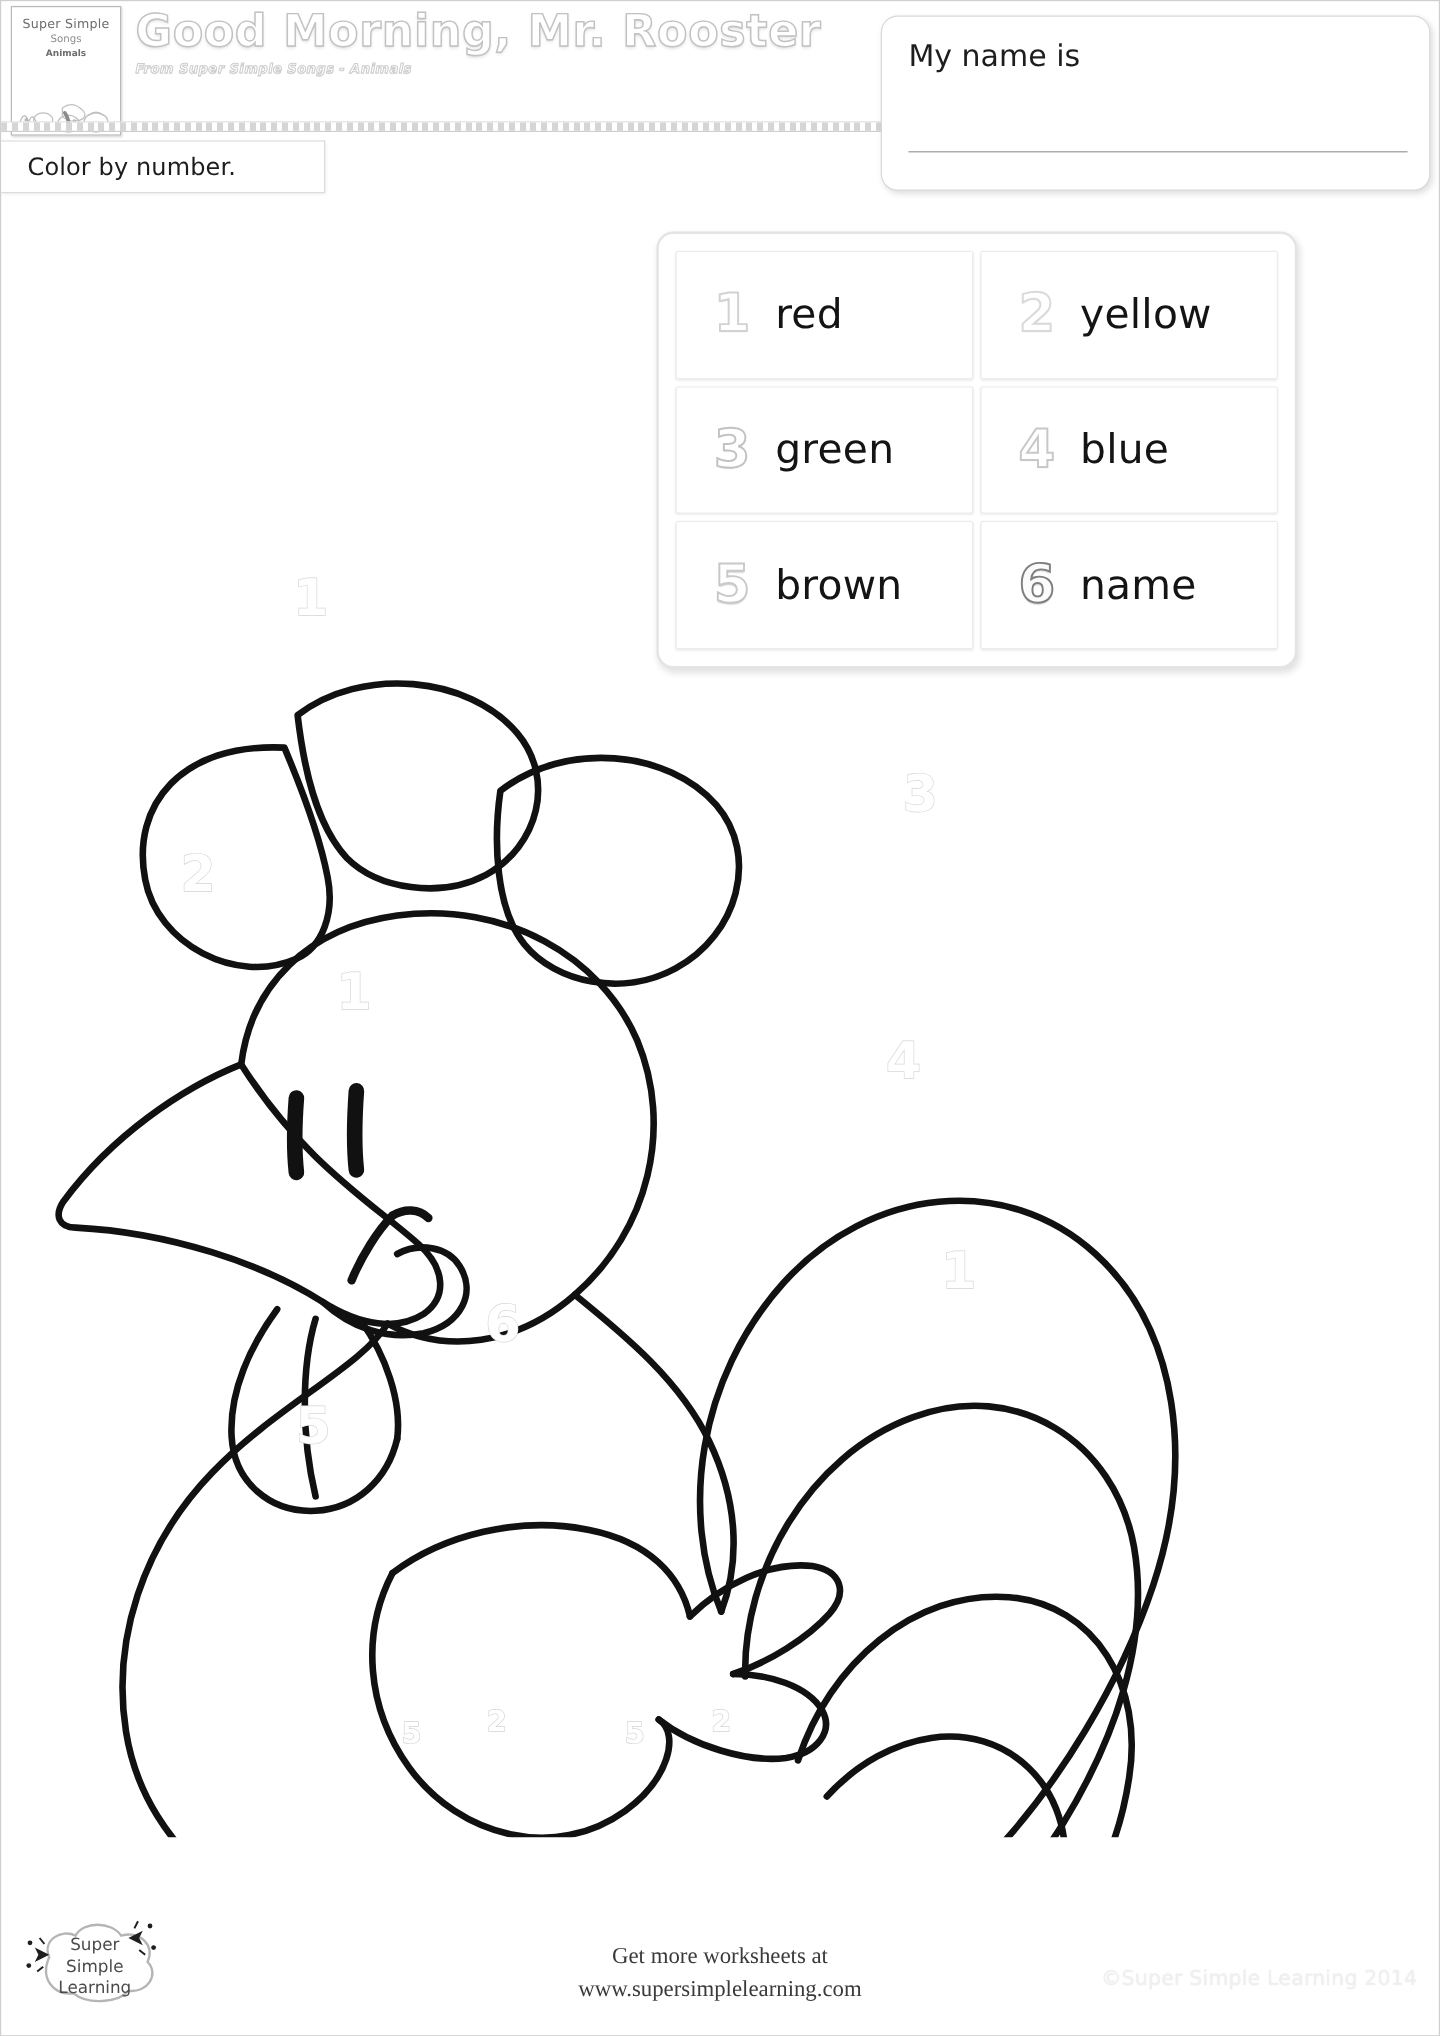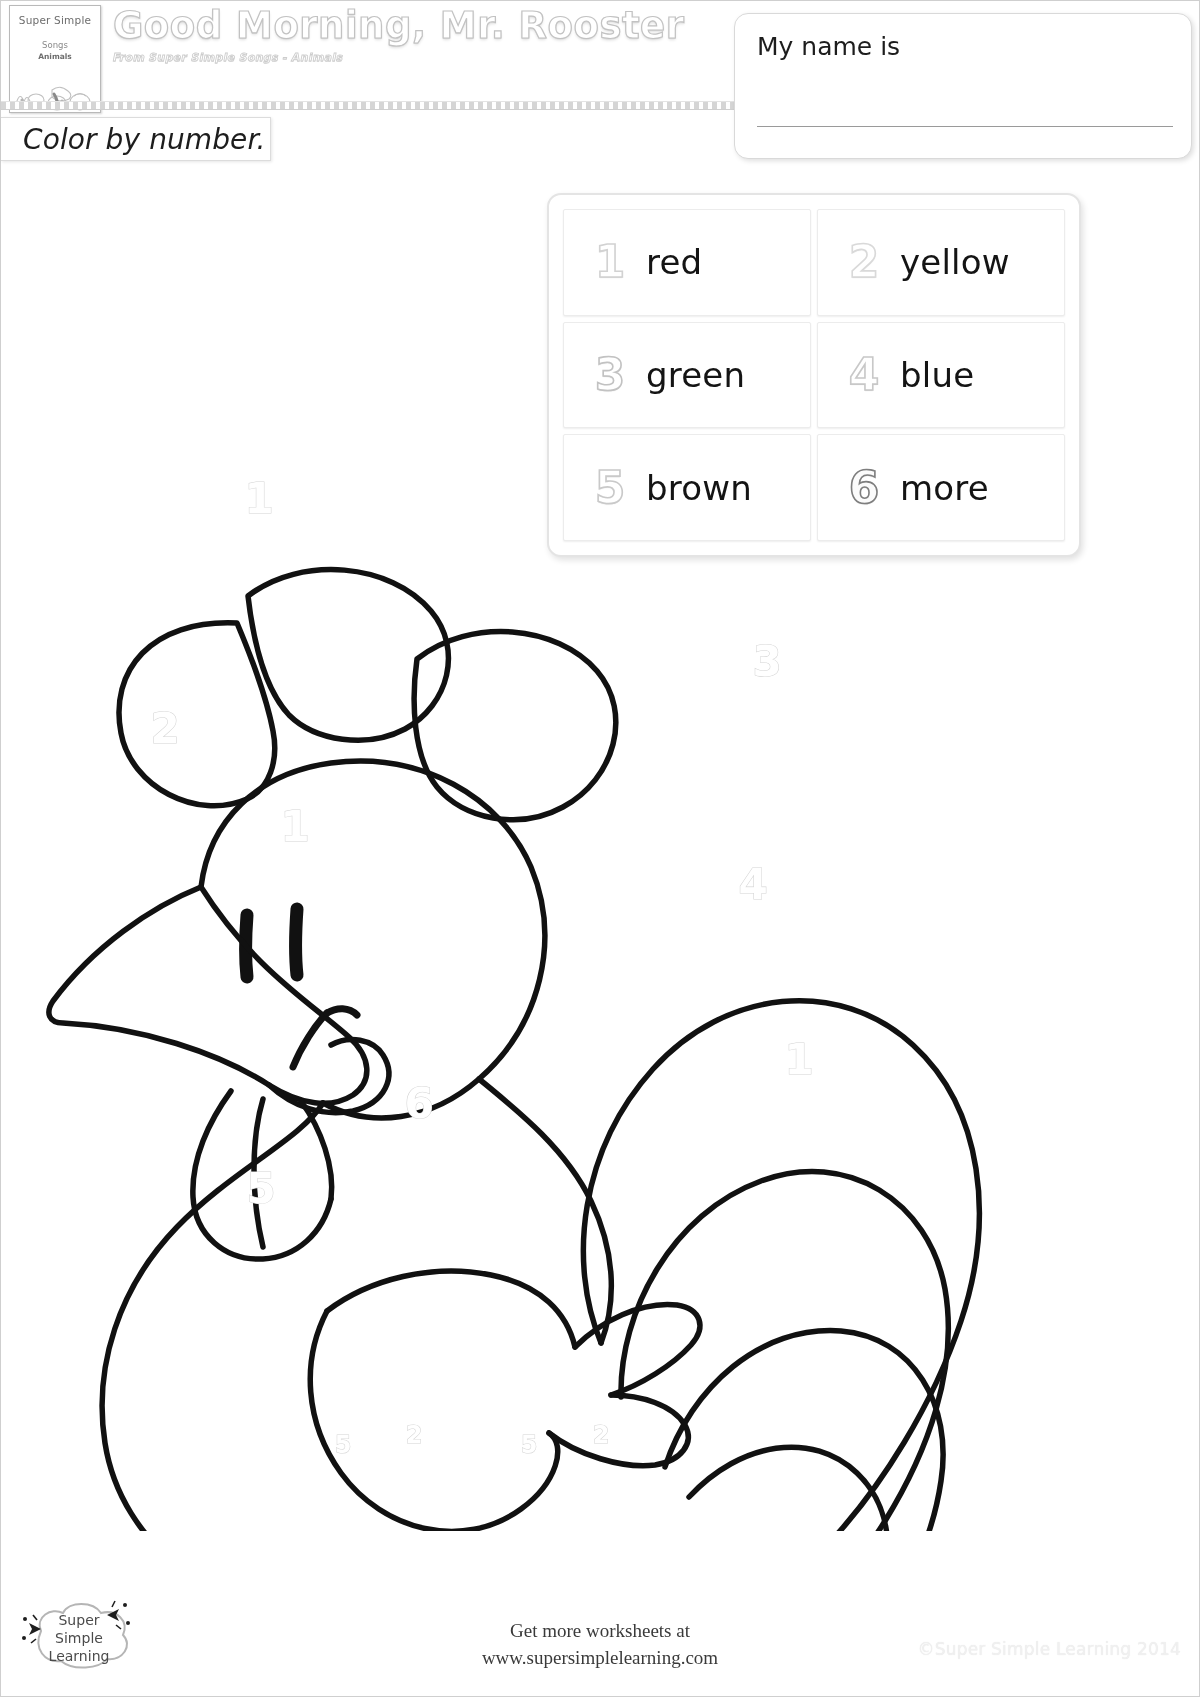--- a/index.html
+++ b/index.html
@@ -12,21 +12,21 @@
   
   .header{position:absolute;left:0;top:0;width:735px;height:101px;}
   .album-thumb{
     position:absolute;left:8px;top:4px;width:92px;height:108px;
     border:1px solid #b9b9b9;background:#fff;box-sizing:border-box;
     box-shadow:1px 1px 2px rgba(0,0,0,.18);
     display:flex;flex-direction:column;align-items:center;
     padding-top:8px;overflow:hidden;
   }
   .at-l1{font-family:"DejaVu Sans",sans-serif;font-size:10.5px;color:#6d6d6d;letter-spacing:.2px;}
-  .at-l2{font-family:"DejaVu Sans",sans-serif;font-size:8.5px;color:#8a8a8a;margin-top:14px;}
+  .at-l2{font-family:"DejaVu Sans",sans-serif;font-size:8.5px;color:#8a8a8a;margin-top:2px;}
   .at-l3{font-family:"DejaVu Sans",sans-serif;font-size:7.5px;color:#6d6d6d;font-weight:bold;margin-top:2px;}
   .at-art{position:absolute;left:0;bottom:0;width:100%;height:52px;opacity:.55;}
 
   .title-wrap{position:absolute;left:112px;top:4px;width:615px;}
   .wtitle{
     font-family:"DejaVu Sans",sans-serif;font-weight:bold;font-size:37px;
     line-height:42px;color:#ffffff;letter-spacing:.5px;
     -webkit-text-stroke:1.2px #c2c2c2;
     text-shadow:0 1px 0 #d8d8d8, 0 2px 3px rgba(0,0,0,.13);
   }
@@ -46,21 +46,21 @@
     box-sizing:border-box;
   }
 
   
   .cbn-box{
     position:absolute;left:0;top:116px;width:270px;height:44px;
     background:#fff;border:1px solid #dcdcdc;border-left:none;
     box-sizing:border-box;display:flex;align-items:center;padding-left:22px;
     box-shadow:1px 1px 3px rgba(0,0,0,.10);
   }
-  .cbn-text{font-size:28px;color:#1d1d1d;font-family:"DejaVu Sans",sans-serif;letter-spacing:.1px;font-style:italic;}
+  .cbn-text{font-size:20px;color:#1d1d1d;font-family:"DejaVu Sans",sans-serif;letter-spacing:.1px;}
 
   
   .namebox{
     position:absolute;left:733px;top:12px;width:458px;height:146px;
     background:#fff;border:1px solid #d9d9d9;border-radius:14px;
     box-sizing:border-box;box-shadow:2px 2px 5px rgba(0,0,0,.13);
   }
   .namebox-label{
     position:absolute;left:22px;top:18px;font-size:25px;color:#1d1d1d;
     font-family:"DejaVu Sans",sans-serif;
@@ -181,21 +181,21 @@
     <div class="legend-cell">
       <span class="lg-num n4">4</span>
       <span class="lg-word">blue</span>
     </div>
     <div class="legend-cell">
       <span class="lg-num n5">5</span>
       <span class="lg-word">brown</span>
     </div>
     <div class="legend-cell">
       <span class="lg-num n6">6</span>
-      <span class="lg-word">more</span>
+      <span class="lg-word">name</span>
     </div>
   </div>
 
   <div class="drawing">
     <svg viewBox="0 0 1200 1230" xmlns="http://www.w3.org/2000/svg">
       <g fill="none" stroke="#111111" stroke-width="5.5" stroke-linecap="round" stroke-linejoin="round">
 
         <path d="M236 322
                  C 150 318, 108 370, 120 432
                  C 130 486, 196 520, 246 498

